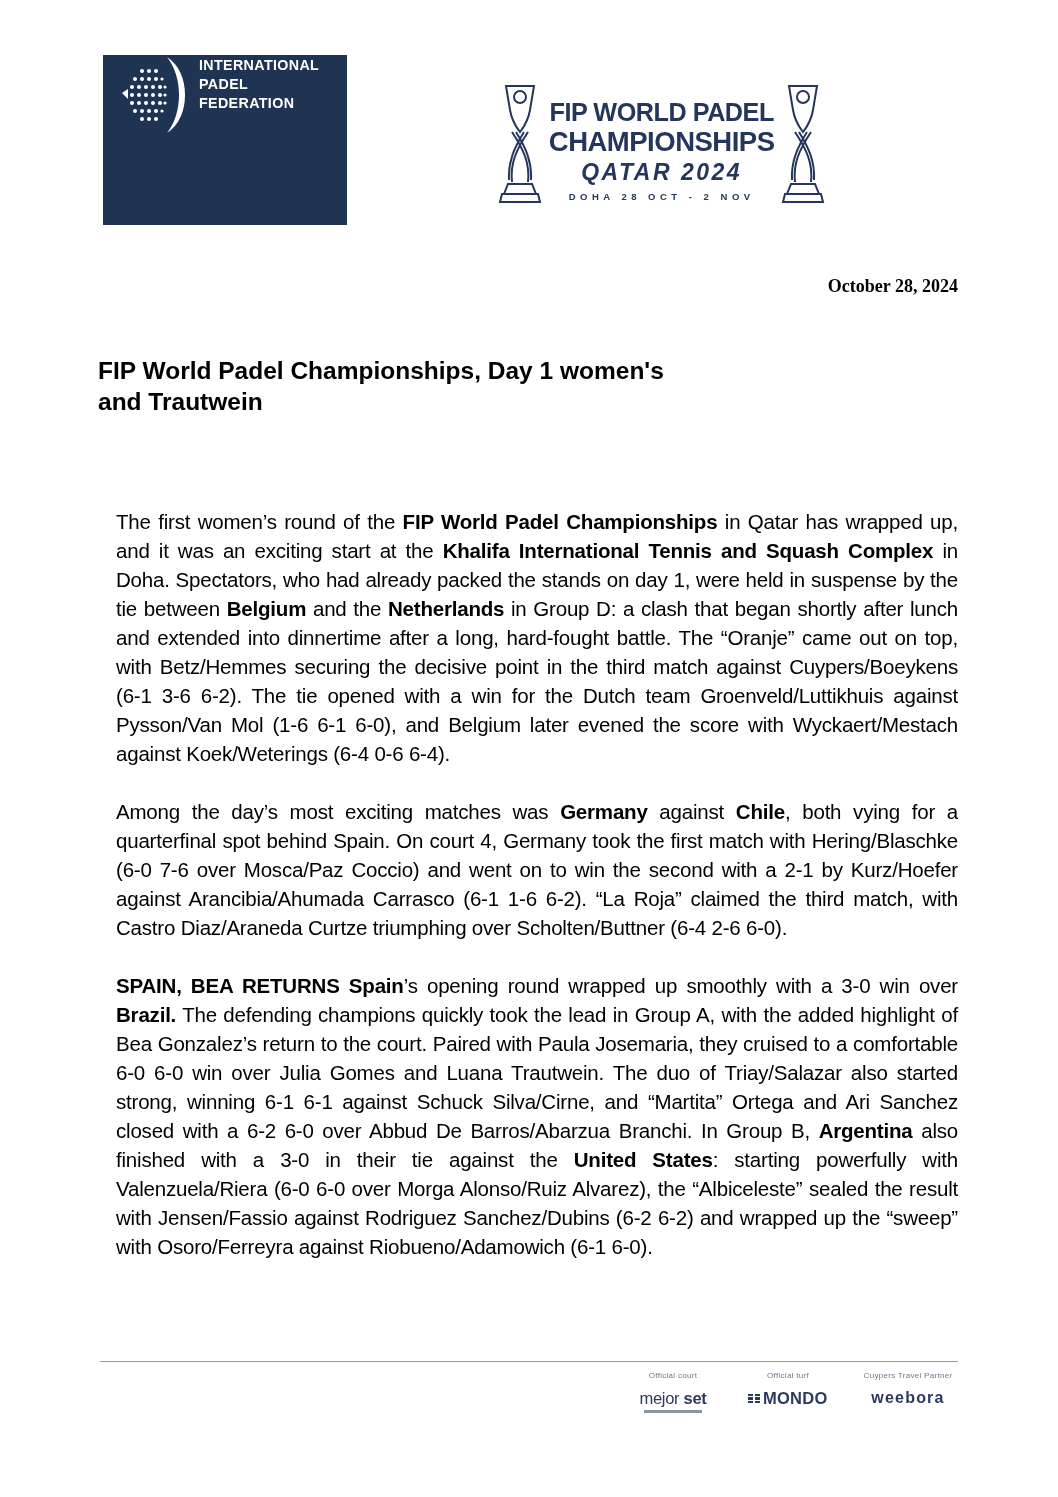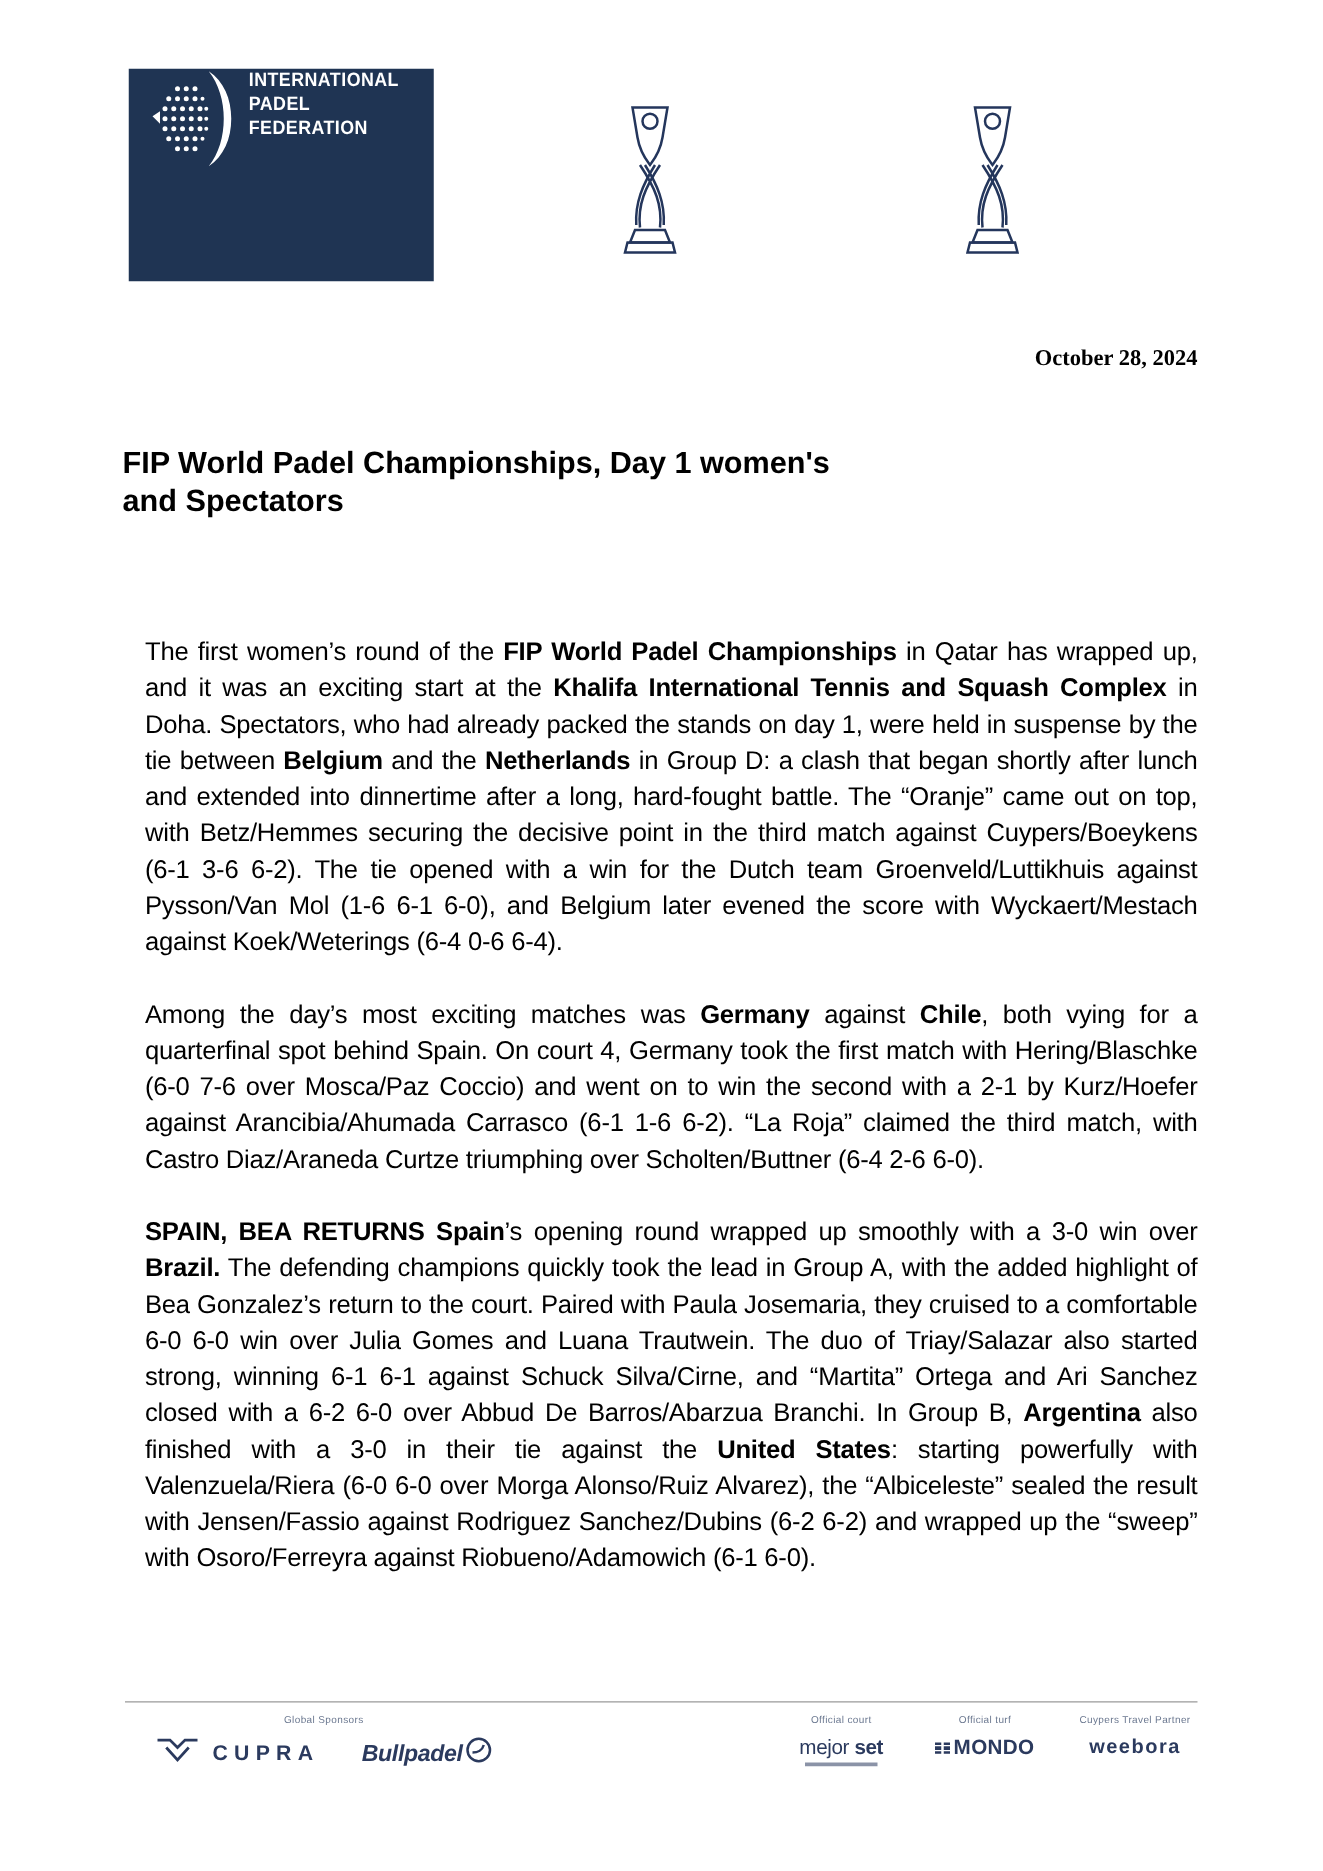--- a/index.html
+++ b/index.html
@@ -117,70 +117,53 @@
     <span>
       <svg width="52" height="136" viewBox="0 0 52 136" fill="none" stroke="#24365c" stroke-width="2">
         <path d="M12,6 L40,6 L36,30 C34,42 29,48 26,52 C23,48 18,42 16,30 Z"></path>
         <circle cx="26" cy="17" r="6"></circle>
         <path d="M18,52 C30,70 36,84 34,102 M34,52 C22,70 16,84 18,102"></path>
         <path d="M22,52 C32,68 38,82 37,100 M30,52 C20,68 14,82 15,100"></path>
         <path d="M14,104 L38,104 L42,114 L10,114 Z"></path>
         <path d="M8,114 L44,114 L46,122 L6,122 Z"></path>
       </svg>
     </span>
+    <span class="champ-center">
+      <div class="champ-l1">FIP WORLD PADEL</div>
+      <div class="champ-l2">CHAMPIONSHIPS</div>
+      <div class="champ-l3">QATAR 2024</div>
+      <div class="champ-l4">DOHA 28 OCT - 2 NOV</div>
+    </span>
     <span>
       <svg width="52" height="136" viewBox="0 0 52 136" fill="none" stroke="#24365c" stroke-width="2">
         <path d="M12,6 L40,6 L36,30 C34,42 29,48 26,52 C23,48 18,42 16,30 Z"></path>
         <circle cx="26" cy="17" r="6"></circle>
         <path d="M18,52 C30,70 36,84 34,102 M34,52 C22,70 16,84 18,102"></path>
         <path d="M22,52 C32,68 38,82 37,100 M30,52 C20,68 14,82 15,100"></path>
         <path d="M14,104 L38,104 L42,114 L10,114 Z"></path>
         <path d="M8,114 L44,114 L46,122 L6,122 Z"></path>
       </svg>
     </span>
   </div>
 
   <div class="date-line">October 28, 2024</div>
 
   <div class="doc-title">
     <div>FIP World Padel Championships, Day 1 women's</div>
-    <div>and Spectators</div>
+    <div>and Trautwein</div>
   </div>
 
   <div class="body-text">
     <p><span>The first women’s round of the </span><span style="font-weight: bold;">FIP World Padel Championships</span><span> in Qatar has wrapped up, and it was an exciting start at the </span><span style="font-weight: bold;">Khalifa International Tennis and Squash Complex</span><span> in Doha. Spectators, who had already packed the stands on day 1, were held in suspense by the tie between </span><span style="font-weight: bold;">Belgium</span><span> and the </span><span style="font-weight: bold;">Netherlands</span><span> in Group D: a clash that began shortly after lunch and extended into dinnertime after a long, hard-fought battle. The “Oranje” came out on top, with Betz/Hemmes securing the decisive point in the third match against Cuypers/Boeykens (6-1 3-6 6-2). The tie opened with a win for the Dutch team Groenveld/Luttikhuis against Pysson/Van Mol (1-6 6-1 6-0), and Belgium later evened the score with Wyckaert/Mestach against Koek/Weterings (6-4 0-6 6-4).</span></p>
     <p><span>Among the day’s most exciting matches was </span><span style="font-weight: bold;">Germany</span><span> against </span><span style="font-weight: bold;">Chile</span><span>, both vying for a quarterfinal spot behind Spain. On court 4, Germany took the first match with Hering/Blaschke (6-0 7-6 over Mosca/Paz Coccio) and went on to win the second with a 2-1 by Kurz/Hoefer against Arancibia/Ahumada Carrasco (6-1 1-6 6-2). “La Roja” claimed the third match, with Castro Diaz/Araneda Curtze triumphing over Scholten/Buttner (6-4 2-6 6-0).</span></p>
     <p><span style="font-weight: bold;">SPAIN, BEA RETURNS Spain</span><span>’s opening round wrapped up smoothly with a 3-0 win over </span><span style="font-weight: bold;">Brazil.</span><span> The defending champions quickly took the lead in Group A, with the added highlight of Bea Gonzalez’s return to the court. Paired with Paula Josemaria, they cruised to a comfortable 6-0 6-0 win over Julia Gomes and Luana Trautwein. The duo of Triay/Salazar also started strong, winning 6-1 6-1 against Schuck Silva/Cirne, and “Martita” Ortega and Ari Sanchez closed with a 6-2 6-0 over Abbud De Barros/Abarzua Branchi. In Group B, </span><span style="font-weight: bold;">Argentina</span><span> also finished with a 3-0 in their tie against the </span><span style="font-weight: bold;">United States</span><span>: starting powerfully with Valenzuela/Riera (6-0 6-0 over Morga Alonso/Ruiz Alvarez), the “Albiceleste” sealed the result with Jensen/Fassio against Rodriguez Sanchez/Dubins (6-2 6-2) and wrapped up the “sweep” with Osoro/Ferreyra against Riobueno/Adamowich (6-1 6-0).</span></p>
   </div>
 
   <div class="footer-rule"></div>
 
-  <div class="sponsor-group" style="left:100px;width:318px;">
-    <div class="sponsor-label">Global Sponsors</div>
-    <div class="logo-row">
-      <span class="cupra">
-        <span>
-          <svg width="36" height="22" viewBox="0 0 36 22" fill="none" stroke="#2b3a5e" stroke-width="2.2">
-            <path d="M2,3 L12,3 L18,9 L24,3 L34,3"></path>
-            <path d="M9,9 L18,19 L27,9"></path>
-          </svg>
-        </span>
-        <span class="cupra-text">CUPRA</span>
-      </span>
-      <span class="bullpadel">
-        <span>Bullpadel</span>
-        <span>
-          <svg width="22" height="22" viewBox="0 0 22 22" fill="none" stroke="#2b3a5e" stroke-width="2">
-            <circle cx="11" cy="11" r="9"></circle>
-            <path d="M6,13 C10,13 14,11 15,7"></path>
-          </svg>
-        </span>
-      </span>
-    </div>
-  </div>
 
   <div class="sponsor-group" style="left:612px;width:122px;">
     <div class="sponsor-label">Official court</div>
     <div class="mejorset">
       <span class="mj">mejor</span>
       <span class="st">set</span>
       <div class="mejorset-tagline"></div>
     </div>
   </div>
 

